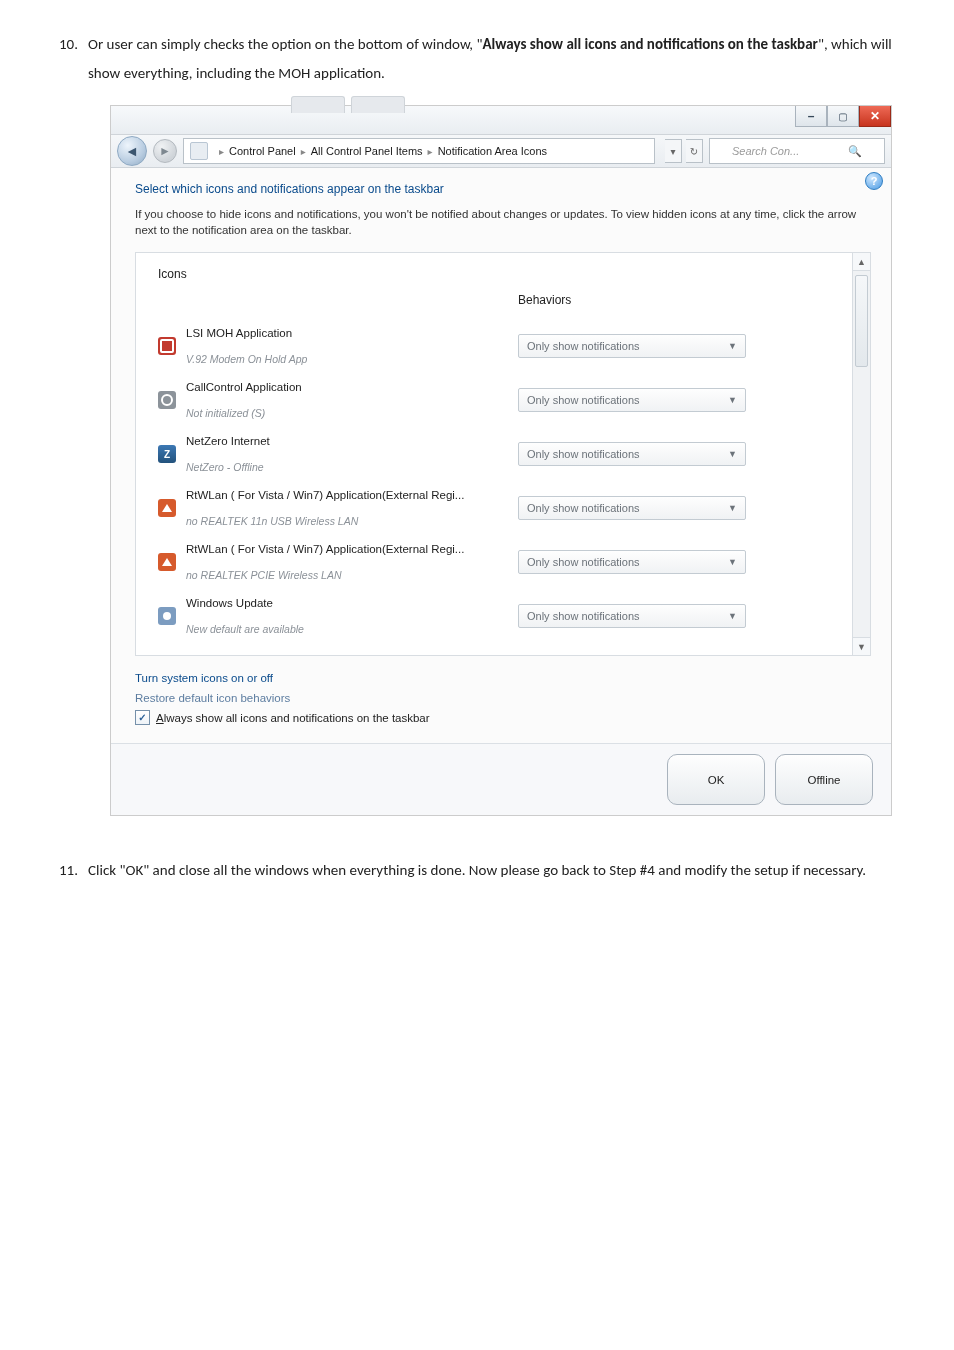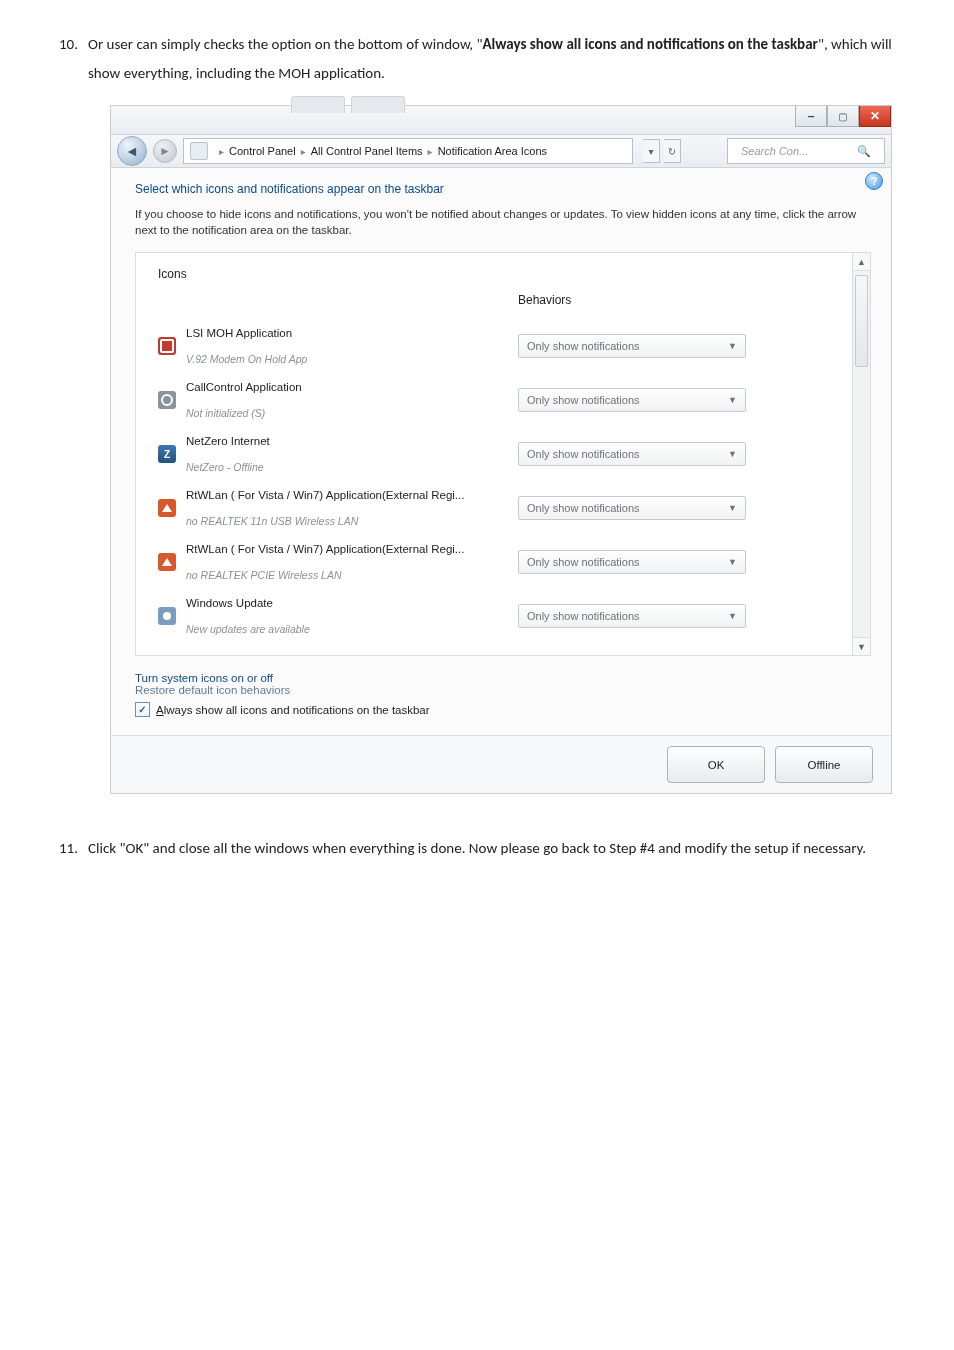--- a/index.html
+++ b/index.html
@@ -109,21 +109,21 @@
     width:16px;height:16px;
     background:#e8edf2;border:1px solid #b9c6d3;border-radius:2px;
     margin-right:6px;
   }
   .crumbs .sep{color:#888;margin:0 5px;font-size:10px;}
   .crumbs-tail{display:flex;align-items:center;gap:4px;margin-left:4px;}
   .crumbs-tail .drop{width:16px;height:22px;border:1px solid #b9c1c8;border-left:none;background:#f4f6f8;display:flex;align-items:center;justify-content:center;color:#666;font-size:10px;}
   .searchbox{
     width:130px;height:24px;border:1px solid #b9c1c8;background:#fff;
     display:flex;align-items:center;justify-content:space-between;
-    padding:0 13px;font-size:11px;color:#9b9b9b;font-style:italic;margin-left:40px;
+    padding:0 22px;font-size:11px;color:#9b9b9b;font-style:italic;
   }
   .searchbox .mag{color:#3b6db1;font-style:normal;}
   
   .content{
     background:#fbfbfb;
     padding: 14px 20px 18px 24px;
   }
   .content h2{
     color:#0a4b8c;font-size:12px;font-weight:400;margin:0 0 10px 0;
   }
@@ -189,24 +189,24 @@
     width:13px;height:13px;border:1px solid #7590aa;background:linear-gradient(#fff,#eef3f8);
     margin-right:6px;display:flex;align-items:center;justify-content:center;font-size:10px;color:#2a5f97;font-weight:700;
   }
   .btnbar{
     padding: 10px 18px;
     display:flex;justify-content:flex-end;gap:10px;
     background:#f7f8fa;border-top:1px solid #dbe0e5;
   }
   .wbtn{
     min-width:72px;height:23px;
-    border:1px solid #a9b3bd;border-radius:4px;
+    border:1px solid #a9b3bd;border-radius:10px;
     background:linear-gradient(#fefefe,#e8ecef);
     font-size:11.5px;color:#222;display:flex;align-items:center;justify-content:center;
-    padding:6px 12px;
+    padding:13px 12px;
   }
   .ul{text-decoration:underline;}
   .toolbar-tabs{
     position:absolute;top:-10px;left:180px;display:flex;gap:6px;
   }
   .ttab{
     width:52px;height:16px;background:#e6e9ed;border:1px solid #cfd4d9;border-bottom:none;
     border-radius:3px 3px 0 0;
   }
   
@@ -340,33 +340,33 @@
               </div>
               <div class="sel">
                 <span>Only show notifications</span>
                 <span class="ar">▼</span>
               </div>
             </div>
             <div class="row">
               <div class="ic wu"></div>
               <div class="titles">
                 <div class="t1">Windows Update</div>
-                <div class="t2">New updates are available</div>
+                <div class="t2">New default are available</div>
               </div>
               <div class="sel">
                 <span>Only show notifications</span>
                 <span class="ar">▼</span>
               </div>
             </div>
           </div>
       </div>
 
       <div class="links">
         <div><a href="#">Turn system icons on or off</a></div>
-        <div style=""><a href="#" style="color:#5d7da0;">Restore default icon behaviors</a></div>
+        <div style="margin-top:8px;"><a href="#" style="color:#5d7da0;">Restore default icon behaviors</a></div>
       </div>
 
       <div class="checkrow">
         <div class="chk">✓</div>
         <span><span class="ul">A</span><span>lways show all icons and notifications on the taskbar</span></span>
       </div>
     </div>
 
     <div class="btnbar">
       <div class="wbtn">OK</div>

